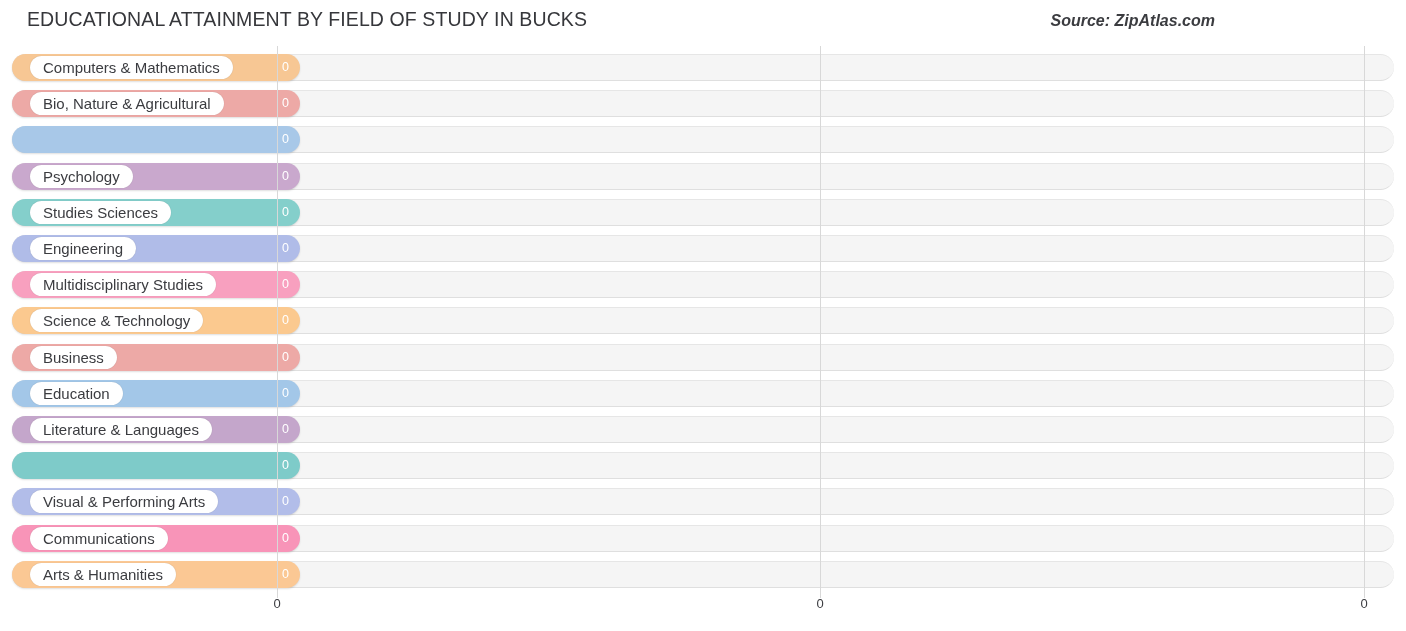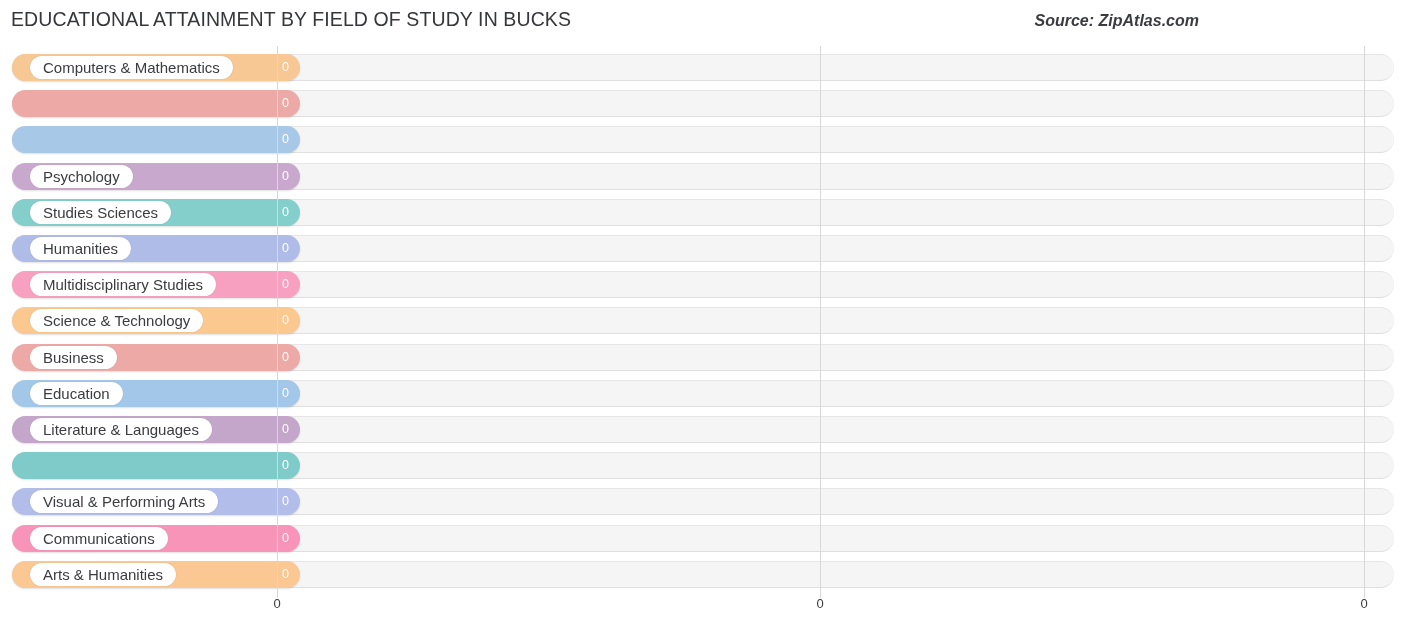--- a/index.html
+++ b/index.html
@@ -11,21 +11,21 @@
     width: 1406px;
     height: 631px;
     font-family: "Liberation Sans", sans-serif;
     overflow: hidden;
     position: relative;
   }
 
   
   .header {
     position: absolute;
-    left: 0; top: 0;
+    left: 16px; top: 0;
     width: 1210px;
     height: 44px;
   }
   .chart-title {
     position: absolute;
     left: 11px;
     top: 8px;
     font-size: 19.5px;
     letter-spacing: 0.1px;
     color: #36373b;
@@ -148,20 +148,21 @@
       <div class="bar" style="width: 288px; background: rgb(247, 199, 148);">
         <span class="bar-value">0</span>
       </div>
       <div class="cat-pill">Computers &amp; Mathematics</div>
     </div>
     <div class="row" style="top: 44.2px;">
       <div class="track"></div>
       <div class="bar" style="width: 288px; background: rgb(237, 169, 166);">
         <span class="bar-value">0</span>
       </div>
+      <div class="cat-pill">Bio, Nature &amp; Agricultural</div>
     </div>
     <div class="row" style="top: 80.4px;">
       <div class="track"></div>
       <div class="bar" style="width: 288px; background: rgb(168, 200, 232);">
         <span class="bar-value">0</span>
       </div>
     </div>
     <div class="row" style="top: 116.6px;">
       <div class="track"></div>
       <div class="bar" style="width: 288px; background: rgb(201, 168, 205);">
@@ -174,21 +175,21 @@
       <div class="bar" style="width: 288px; background: rgb(132, 207, 203);">
         <span class="bar-value">0</span>
       </div>
       <div class="cat-pill">Studies Sciences</div>
     </div>
     <div class="row" style="top: 189px;">
       <div class="track"></div>
       <div class="bar" style="width: 288px; background: rgb(176, 188, 232);">
         <span class="bar-value">0</span>
       </div>
-      <div class="cat-pill">Humanities</div>
+      <div class="cat-pill">Engineering</div>
     </div>
     <div class="row" style="top: 225.2px;">
       <div class="track"></div>
       <div class="bar" style="width: 288px; background: rgb(248, 160, 191);">
         <span class="bar-value">0</span>
       </div>
       <div class="cat-pill">Multidisciplinary Studies</div>
     </div>
     <div class="row" style="top: 261.4px;">
       <div class="track"></div>

